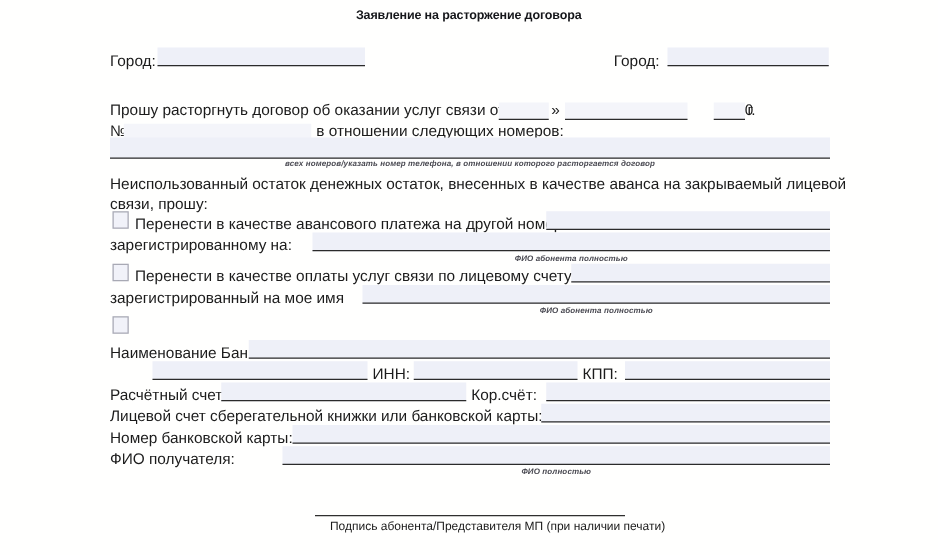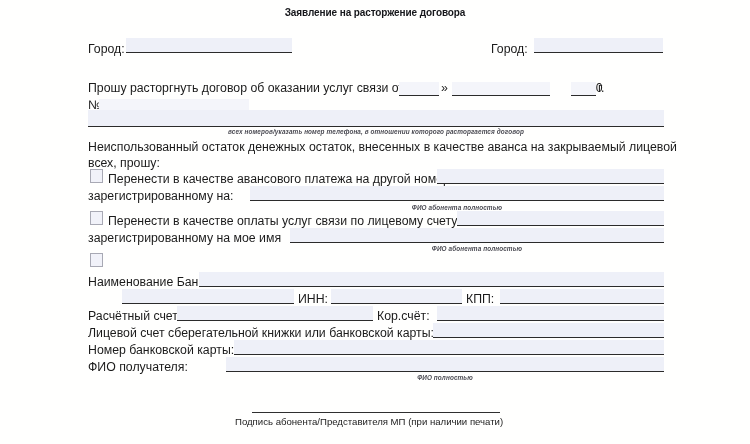--- a/index.html
+++ b/index.html
@@ -118,40 +118,41 @@
   <div class="abs lbl" style="left:88px; top:82px;">Прошу расторгнуть договор об оказании услуг связи от «</div>
   <div class="blank" style="left:399px; top:82px; width:40px;"></div>
   <div class="abs lbl" style="left:441px; top:82px;">»</div>
   <div class="blank" style="left:452px; top:82px; width:98px;"></div>
   <div class="abs lbl" style="left:554px; top:82px;margin-left:35px;">20</div>
   <div class="blank" style="left:571px; top:82px; width:25px;"></div>
   <div class="abs lbl" style="left:598px; top:82px;">г.</div>
 
   <div class="abs lbl" style="left:88px; top:99px;">№</div>
   <div class="blank" style="left:99px; top:99px; width:150px;"></div>
+  <div class="abs lbl" style="left:253px; top:99px;">в отношении следующих номеров:</div>
 
   <div class="field tall" style="left:88px; top:110px; width:576px;"></div>
   <div class="caption" style="left:88px; top:128px; width:576px;">всех номеров/указать номер телефона, в отношении которого расторгается договор</div>
 
   <div class="abs lbl" style="left:88px; top:141px;">Неиспользованный остаток денежных остаток, внесенных в качестве аванса на закрываемый лицевой</div>
-  <div class="abs lbl" style="left:88px; top:157px;">всех, прошу:</div>
+  <div class="abs lbl" style="left:88px; top:157px;">связи, прошу:</div>
 
   <div class="checkbox" style="left:90px; top:169px;"></div>
   <div class="abs lbl" style="left:108px; top:173px;">Перенести в качестве авансового платежа на другой номер:</div>
   <div class="field" style="left:437px; top:169px; width:227px;"></div>
 
   <div class="abs lbl" style="left:88px; top:190px;">зарегистрированному на:</div>
   <div class="field" style="left:250px; top:186px; width:414px;"></div>
   <div class="caption" style="left:250px; top:204px; width:414px;">ФИО абонента полностью</div>
 
   <div class="checkbox" style="left:90px; top:211px;"></div>
   <div class="abs lbl" style="left:108px; top:215px;">Перенести в качестве оплаты услуг связи по лицевому счету №</div>
   <div class="field" style="left:457px; top:211px; width:207px;"></div>
 
-  <div class="abs lbl" style="left:88px; top:232px;">зарегистрированному на мое имя</div>
+  <div class="abs lbl" style="left:88px; top:232px;">зарегистрированный на мое имя</div>
   <div class="field" style="left:290px; top:228px; width:374px;"></div>
   <div class="caption" style="left:290px; top:245px; width:374px;">ФИО абонента полностью</div>
 
   <div class="checkbox" style="left:90px; top:253px;"></div>
 
   <div class="abs lbl" style="left:88px; top:276px;">Наименование Банка:</div>
   <div class="field" style="left:199px; top:272px; width:465px;"></div>
 
   <div class="abs lbl" style="left:88px; top:293px;margin-left:46px;">БИК:</div>
   <div class="field" style="left:122px; top:289px; width:172px;"></div>
@@ -172,15 +173,15 @@
   <div class="field" style="left:433px; top:323px; width:231px;"></div>
 
   <div class="abs lbl" style="left:88px; top:344px;">Номер банковской  карты:</div>
   <div class="field" style="left:234px; top:340px; width:430px;"></div>
 
   <div class="abs lbl" style="left:88px; top:361px;">ФИО получателя:</div>
   <div class="field" style="left:226px; top:357px; width:438px;"></div>
   <div class="caption" style="left:226px; top:374px; width:438px;">ФИО полностью</div>
 
   <div class="sign-rule" style="left:252px; top:412px; width:248px;"></div>
-  <div class="sign-label" style="left:235px; top:416px; width:248px;">Подпись абонента/Представителя МП (при наличии печати)</div>
+  <div class="sign-label" style="left:264px; top:416px; width:248px;">Подпись абонента/Представителя МП (при наличии печати)</div>
 
 </div>
 
 </body></html>

